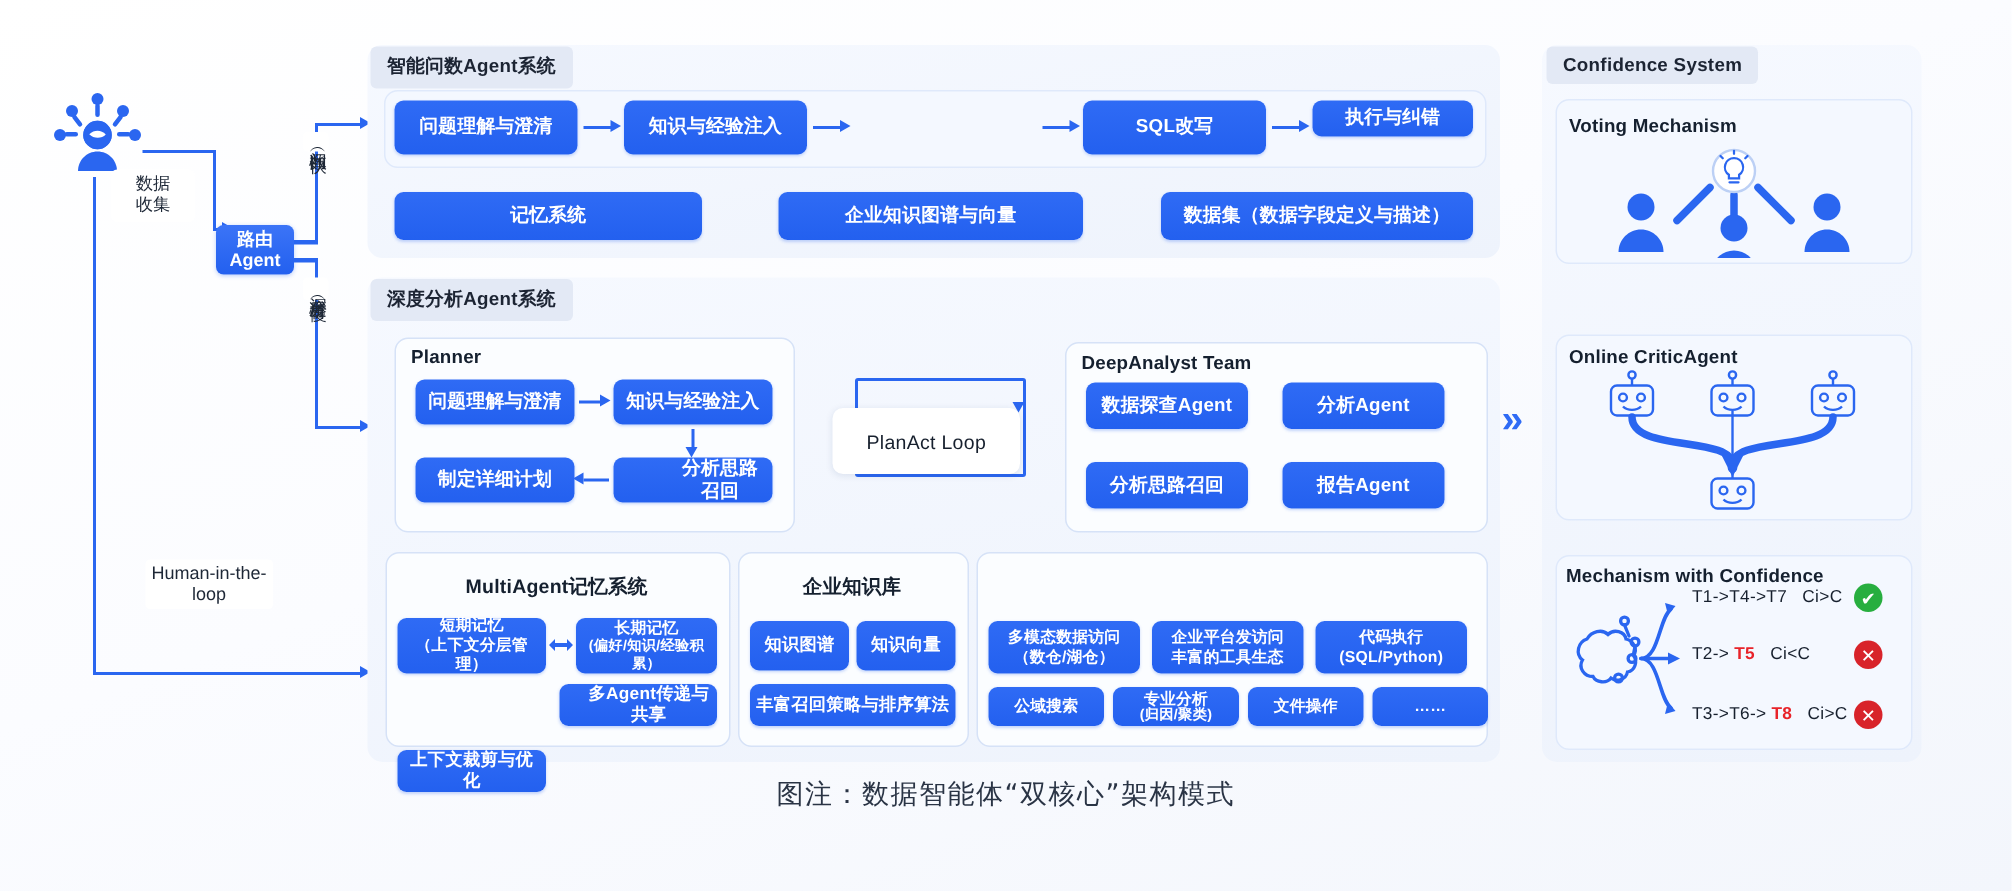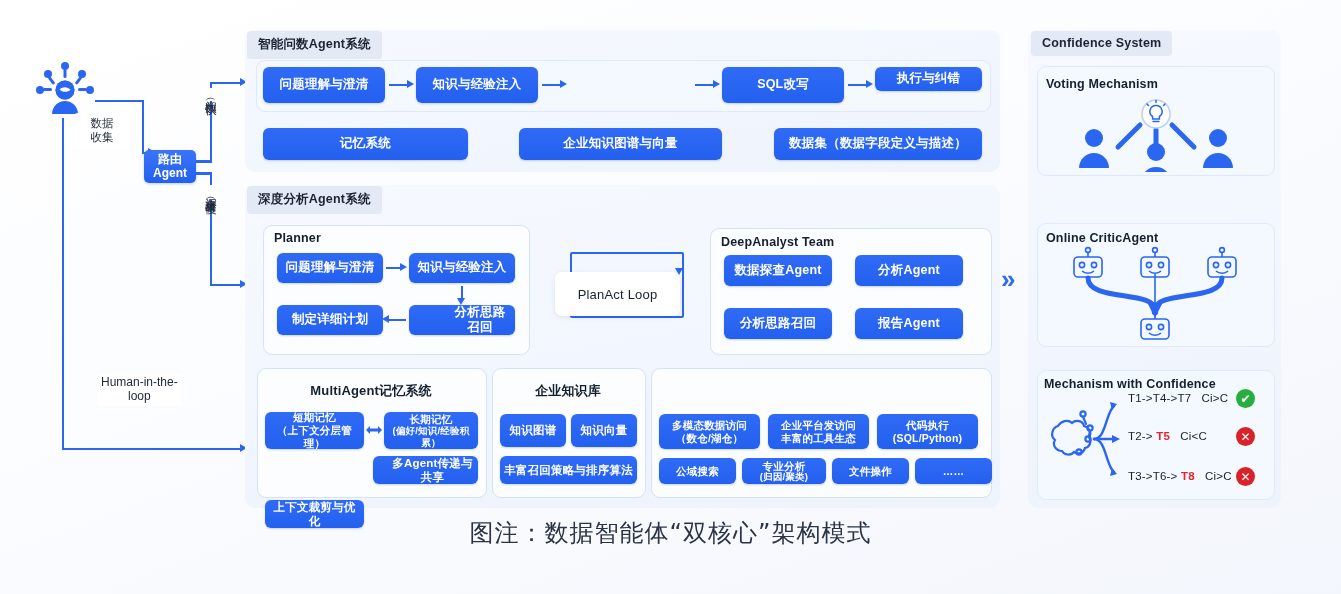--- a/index.html
+++ b/index.html
@@ -165,21 +165,21 @@
     z-index:4;
   }
   .loopline{position:absolute;border:2px solid #2a66f0;}
 
   .chev{position:absolute;color:#2f6bf5;font-size:26px;font-weight:700;line-height:1;}
 
   .caption{
     position:absolute;
     width:100%;
     text-align:center;
-    font-size:24px;
+    font-size:18px;
     color:#2a3445;
     letter-spacing:1px;
     font-family:"DejaVu Sans","Liberation Sans",sans-serif;
   }
 
   
   .rsn-row{position:absolute;font-size:11.5px;color:#17202e;white-space:nowrap;letter-spacing:.2px;}
   .rsn-row .hot{color:#e8232a;font-weight:700;}
   .badge{position:absolute;width:19px;height:19px;border-radius:50%;
     display:flex;align-items:center;justify-content:center;color:#fff;font-size:12px;font-weight:700;}

